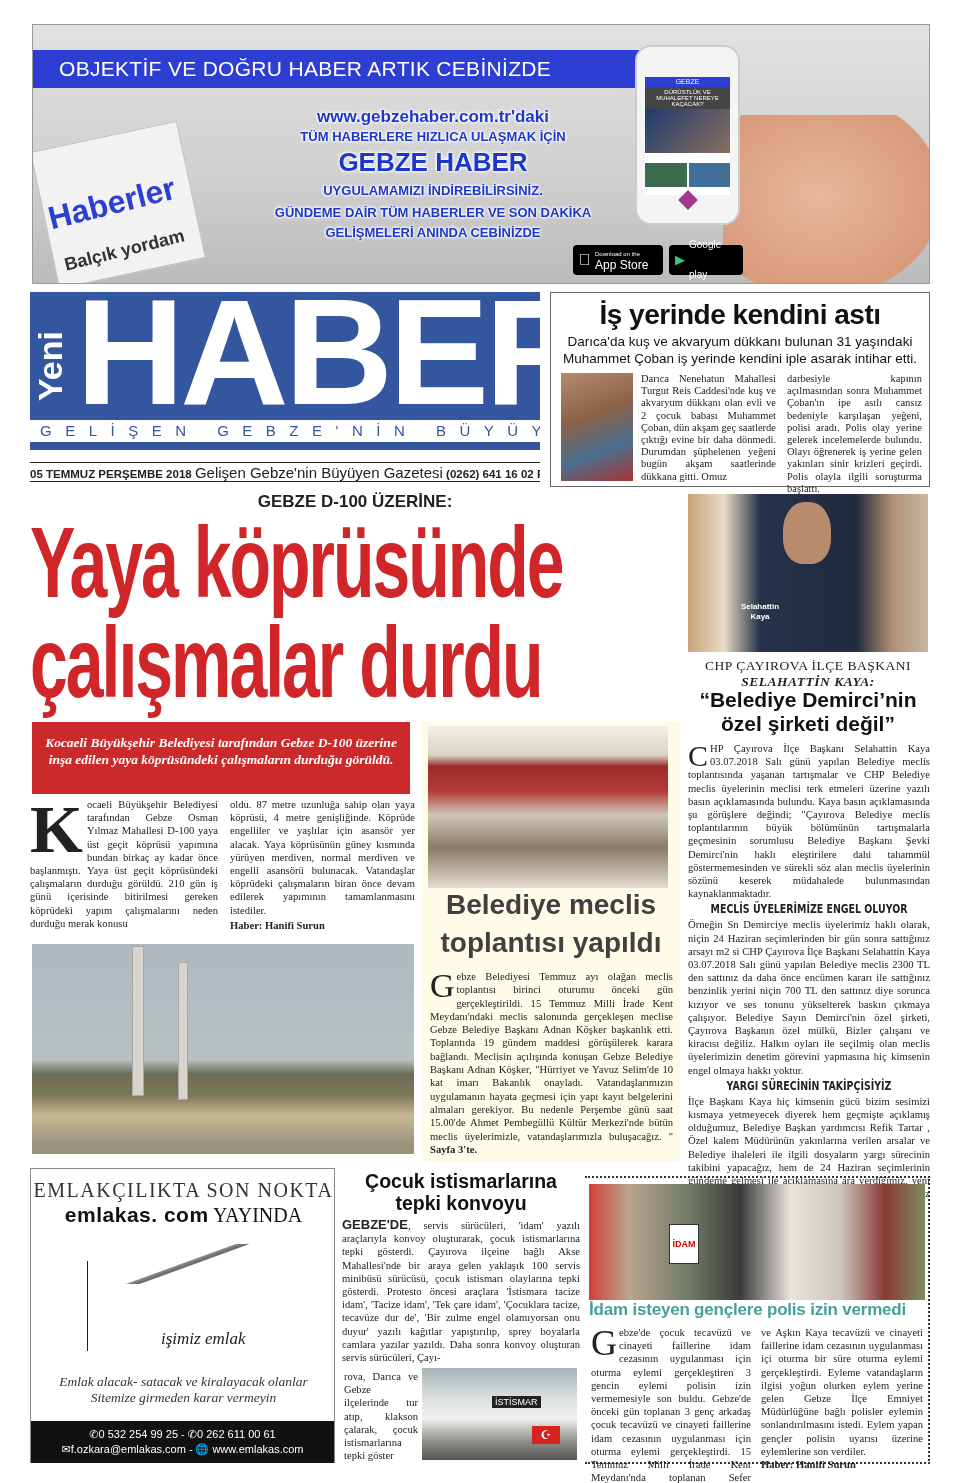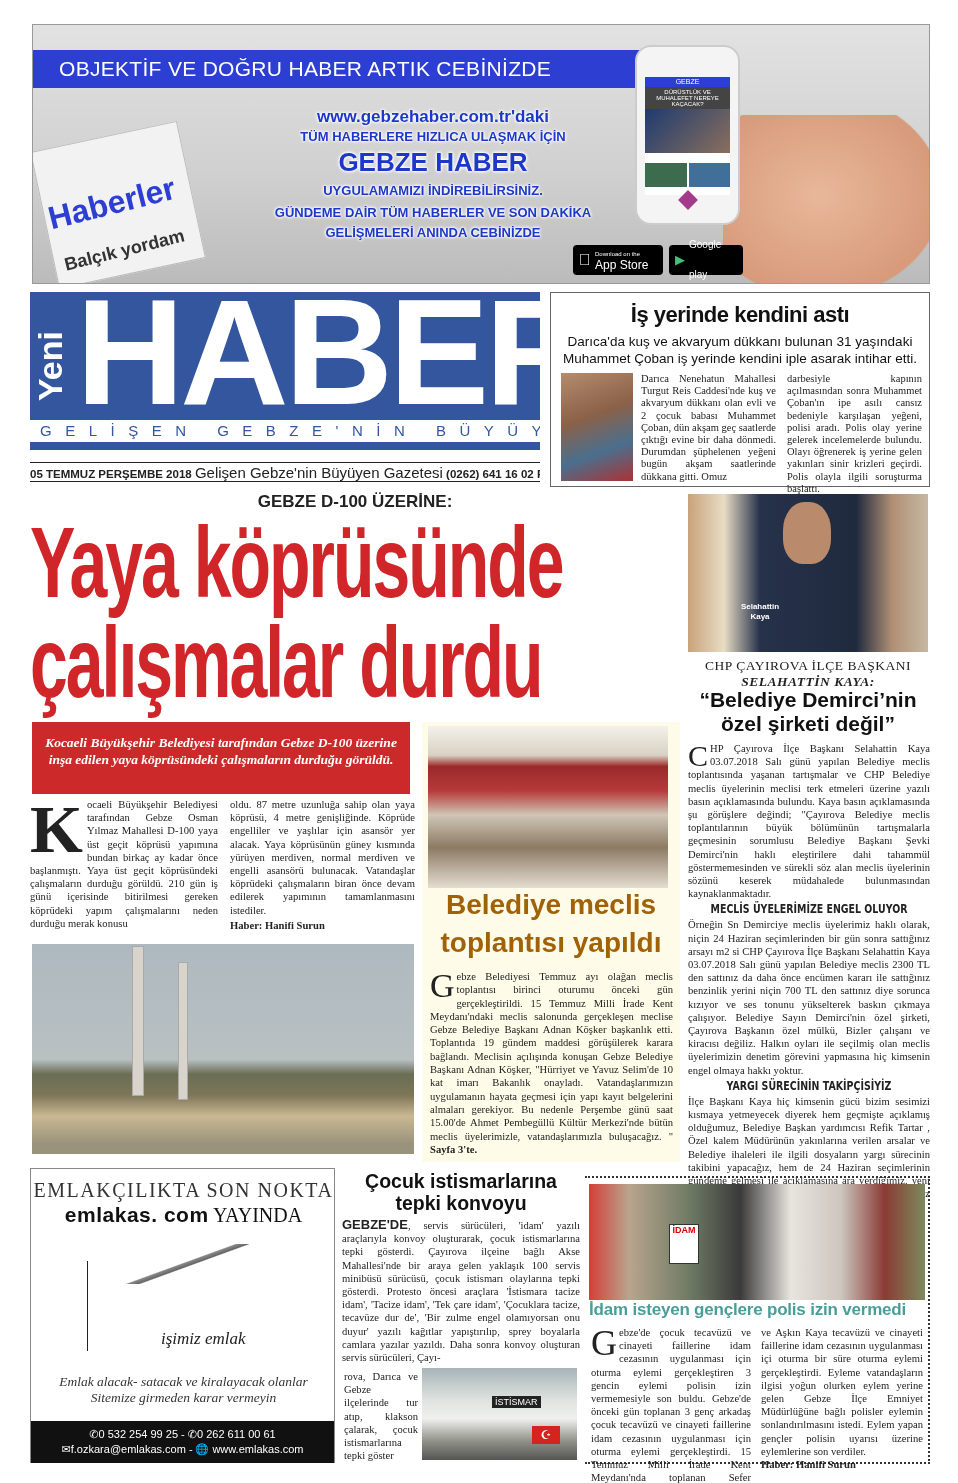--- a/index.html
+++ b/index.html
@@ -16,39 +16,39 @@
 #banner .hand{left:690px;top:90px;width:240px;height:200px;background:radial-gradient(ellipse at 40% 40%,#e8b79a 0%,#d79a7a 60%,transparent 61%)}
 
 #mast{left:30px;top:292px;width:510px;height:158px;background:#34569e}
 #mast .yeni{left:2px;top:24px;width:36px;height:100px;color:#fff;font-family:"Liberation Sans",sans-serif;font-weight:bold;font-size:34px;writing-mode:vertical-rl;transform:rotate(180deg);text-align:center;line-height:36px}
 #mast .haber{left:46px;top:-10px;width:464px;height:140px;color:#fff;font-family:"Liberation Sans",sans-serif;font-weight:bold;font-size:150px;letter-spacing:-4px;line-height:140px}
 #mast .tagline{left:0;top:128px;width:510px;height:22px;background:#fff;color:#34569e;font-family:"Liberation Sans",sans-serif;font-size:15px;letter-spacing:13.5px;line-height:22px;padding-left:10px;white-space:nowrap;overflow:hidden}
 #dateline{left:30px;top:462px;width:510px;height:20px;border-top:1px solid #222;border-bottom:1px solid #222;font-family:"Liberation Sans",sans-serif;font-size:11.5px;line-height:19px;white-space:nowrap;overflow:hidden}
 #dateline b{font-weight:bold}
 
 #box1{left:550px;top:292px;width:380px;height:195px;border:1px solid #666}
-#box1 h2{font-family:"Liberation Sans",sans-serif;font-weight:900;font-size:22px;letter-spacing:-.5px;line-height:36px;text-align:center;color:#111;margin-top:4px}
+#box1 h2{font-family:"Liberation Sans",sans-serif;font-weight:900;font-size:28px;letter-spacing:-.5px;line-height:36px;text-align:center;color:#111;margin-top:4px}
 #box1 .spot{font-family:"Liberation Sans",sans-serif;font-size:13.5px;text-align:center;line-height:17px;color:#111}
 #box1 .photo{left:10px;top:80px;width:72px;height:108px;background:linear-gradient(160deg,#b38c6e 0%,#8b6148 40%,#4a6f8e 70%,#a33 100%)}
 #box1 .col{top:80px;width:135px;font-size:10.5px;line-height:12.2px;text-align:justify}
 
 #kicker{left:30px;top:492px;width:650px;text-align:center;font-family:"Liberation Sans",sans-serif;font-weight:bold;font-size:17px;color:#222}
 #headline{left:30px;top:512px;width:650px;font-family:"Liberation Sans",sans-serif;font-weight:bold;color:#d0262a;font-size:100px;line-height:100px;letter-spacing:-3px;transform:scaleX(.68);transform-origin:left top;white-space:nowrap}
 #headline div{width:956px}
 #redbox{left:32px;top:722px;width:378px;height:72px;background:#cc2a2a;color:#fff;font-style:italic;font-weight:bold;font-size:13.5px;line-height:17px;text-align:center;padding-top:12px}
 .txt{font-size:10.6px;line-height:13.2px;text-align:justify;color:#222}
 .drop{float:left;font-size:68px;line-height:58px;font-weight:bold;margin:2px 4px 0 0;color:#222}
 #story1a{left:30px;top:798px;width:188px}
 #story1b{left:230px;top:798px;width:185px}
 #road{left:32px;top:944px;width:382px;height:210px;background:linear-gradient(180deg,#aeb9bf 0%,#b8c0c2 55%,#6a6d55 62%,#7d7658 72%,#cab892 82%,#99937c 95%)}
 #road .chim{background:#d8d4cc;border:1px solid #aaa}
 
 #mid{left:422px;top:722px;width:258px;height:440px;background:#fffbe9}
 #mid .photo{left:6px;top:4px;width:240px;height:162px;background:linear-gradient(180deg,#f4f1ea 0%,#d8d2c4 18%,#9b2a2a 25%,#b63a3a 40%,#cfc6b6 55%,#8c7a64 75%,#e4ddd1 100%)}
-#mid h3{left:4px;top:164px;width:250px;font-family:"Liberation Sans",sans-serif;font-weight:900;font-size:28px;line-height:38px;text-align:center;color:#a16207}
+#mid h3{left:4px;top:164px;width:250px;font-family:"Liberation Sans",sans-serif;font-weight:900;font-size:28px;line-height:38px;text-align:center;color:#404040}
 #mid .body{left:8px;top:248px;width:243px;font-size:10.6px;line-height:13.3px}
 #mid .dropG{float:left;font-size:34px;line-height:28px;margin:2px 2px 0 0}
 
 #kaya{left:688px;top:494px;width:240px;height:158px;background:linear-gradient(90deg,#c9a27a 0%,#e8dcc4 15%,#26324a 30%,#1f2a3e 70%,#b08f74 85%,#c7b8a3 100%)}
 #kaya .face{left:95px;top:8px;width:48px;height:62px;background:#b98a6c;border-radius:45% 45% 40% 40%}
 #kaya .cap{left:42px;top:108px;width:60px;color:#fff;font-family:"Liberation Sans",sans-serif;font-weight:bold;font-size:8px;text-align:center;line-height:10px}
 #chpkicker{left:688px;top:658px;width:240px;text-align:center;font-size:13.5px;line-height:16px;letter-spacing:.5px}
 #chpkicker .name{font-style:italic;font-weight:bold}
 #chph{left:688px;top:688px;width:240px;text-align:center;font-family:"Liberation Sans",sans-serif;font-weight:900;font-size:21px;line-height:24px;color:#111}
 #chpbody{left:688px;top:742px;width:242px}
@@ -210,18 +210,18 @@
   <div class="txt" style="margin-top:4px;height:172px;overflow:hidden;"><span class="lead">GEBZE'DE</span><span>, servis sürücüleri, 'idam' yazılı araçlarıyla konvoy oluşturarak, çocuk istismarlarına tepki gösterdi. Çayırova ilçeine bağlı Akse Mahallesi'nde bir araya gelen yaklaşık 100 servis minibüsü sürücüsü, çocuk istismarı olaylarına tepki gösterdi. Protesto öncesi araçlara 'İstismara tacize idam', 'Tacize idam', 'Tek çare idam', 'Çocuklara tacize, tecavüze dur de', 'Bir zulme engel olamıyorsan onu duyur' yazılı kağıtlar yapıştırılıp, sprey boyalarla camlara yazılar yazıldı. Daha sonra konvoy oluşturan servis sürücüleri, Çayı-</span></div>
 </div>
 <div id="cocukcont" class="abs txt" style="left:344px;top:1370px;">rova, Darıca ve Gebze ilçelerinde tur atıp, klakson çalarak, çocuk istismarlarına tepki göster</div>
 <div id="bus" class="abs">
   <div class="abs" style="left:70px;top:28px;font-size:9px;color:#fff;background:#222;padding:1px 3px;font-family:'Liberation Sans',sans-serif;">İSTİSMAR</div>
   <div class="abs flag">☪</div>
 </div>
 
 <div id="idambox" class="abs">
   <div class="abs photo">
-    <div class="abs" style="left:80px;top:40px;width:30px;height:40px;background:#fff;border:1px solid #333;color:#d00;font-family:'Liberation Sans',sans-serif;font-weight:bold;font-size:9px;text-align:center;">İDAM</div>
+    <div class="abs" style="left:80px;top:40px;width:30px;height:40px;background:#fff;border:1px solid #333;color:#d00;font-family:'Liberation Sans',sans-serif;font-weight:bold;font-size:9px;text-align:center;padding-top:14px;">İDAM</div>
   </div>
   <h3 class="abs">İdam isteyen gençlere polis izin vermedi</h3>
   <div class="abs c1 txt"><span class="dropG2">G</span><span>ebze'de çocuk tecavüzü ve cinayeti faillerine idam cezasının uygulanması için oturma eylemi gerçekleştiren 3 gencin eylemi polisin izin vermemesiyle son buldu. Gebze'de önceki gün toplanan 3 genç arkadaş çocuk tecavüzü ve cinayeti faillerine idam cezasının uygulanması için oturma eylemi gerçekleştirdi. 15 Temmuz Milli İrade Kent Meydanı'nda toplanan Sefer Çeliktoz, Aslan Günaydın</span></div>
   <div class="abs c2 txt"><span>ve Aşkın Kaya tecavüzü ve cinayeti faillerine idam cezasının uygulanması içi oturma bir süre oturma eylemi gerçekleştirdi. Eyleme vatandaşların ilgisi yoğun olurken eylem yerine gelen Gebze İlçe Emniyet Müdürlüğüne bağlı polisler eylemin sonlandırılmasını istedi. Eylem yapan gençler polisin uyarısı üzerine eylemlerine son verdiler.</span><div style="font-weight:bold;">Haber: Hanifi Surun</div></div>
 </div>
 
 </body></html>

